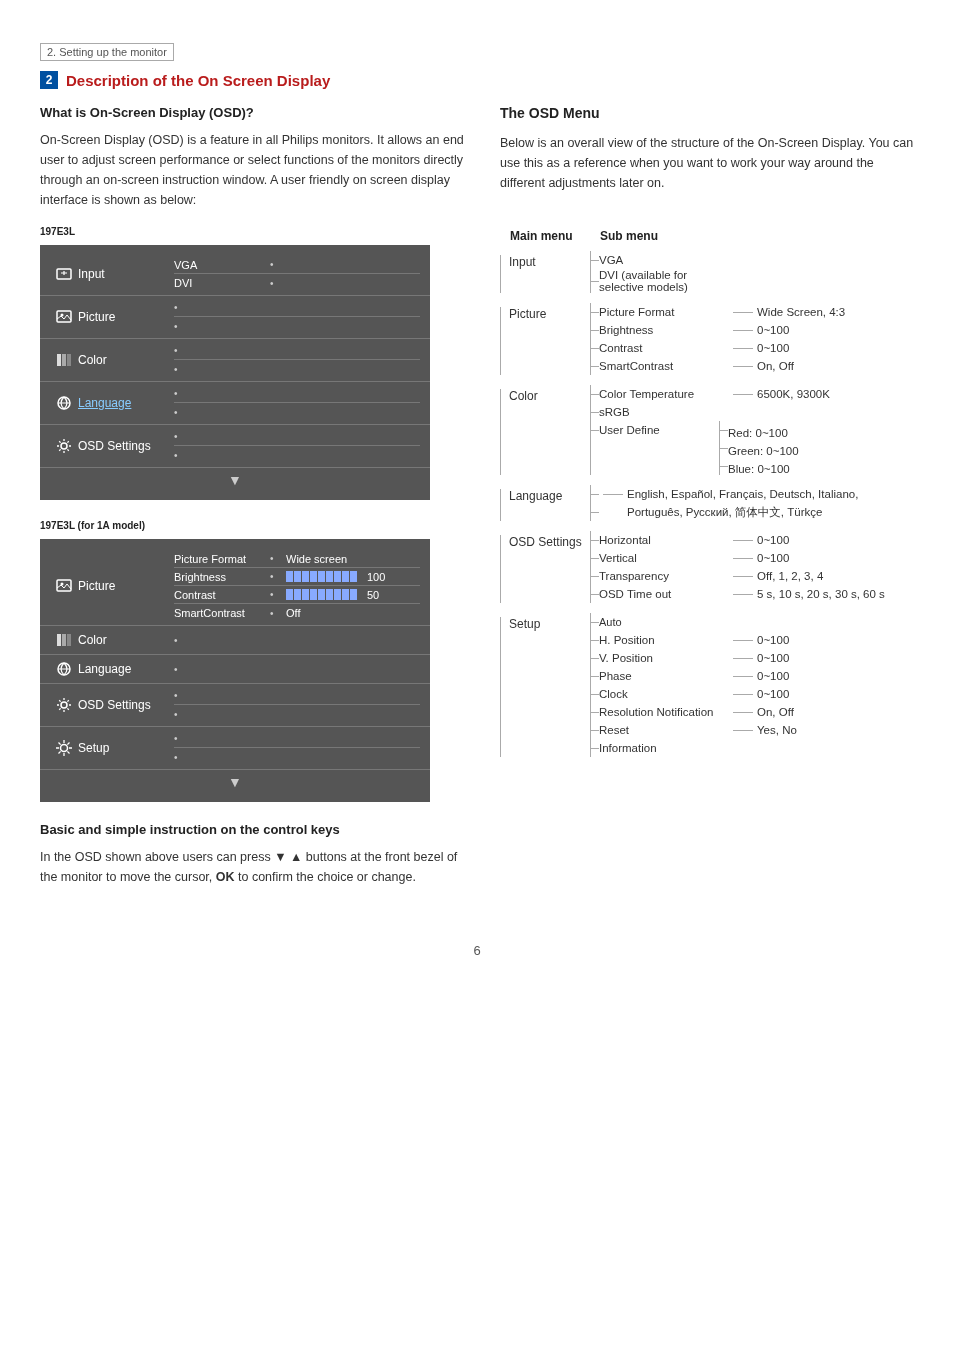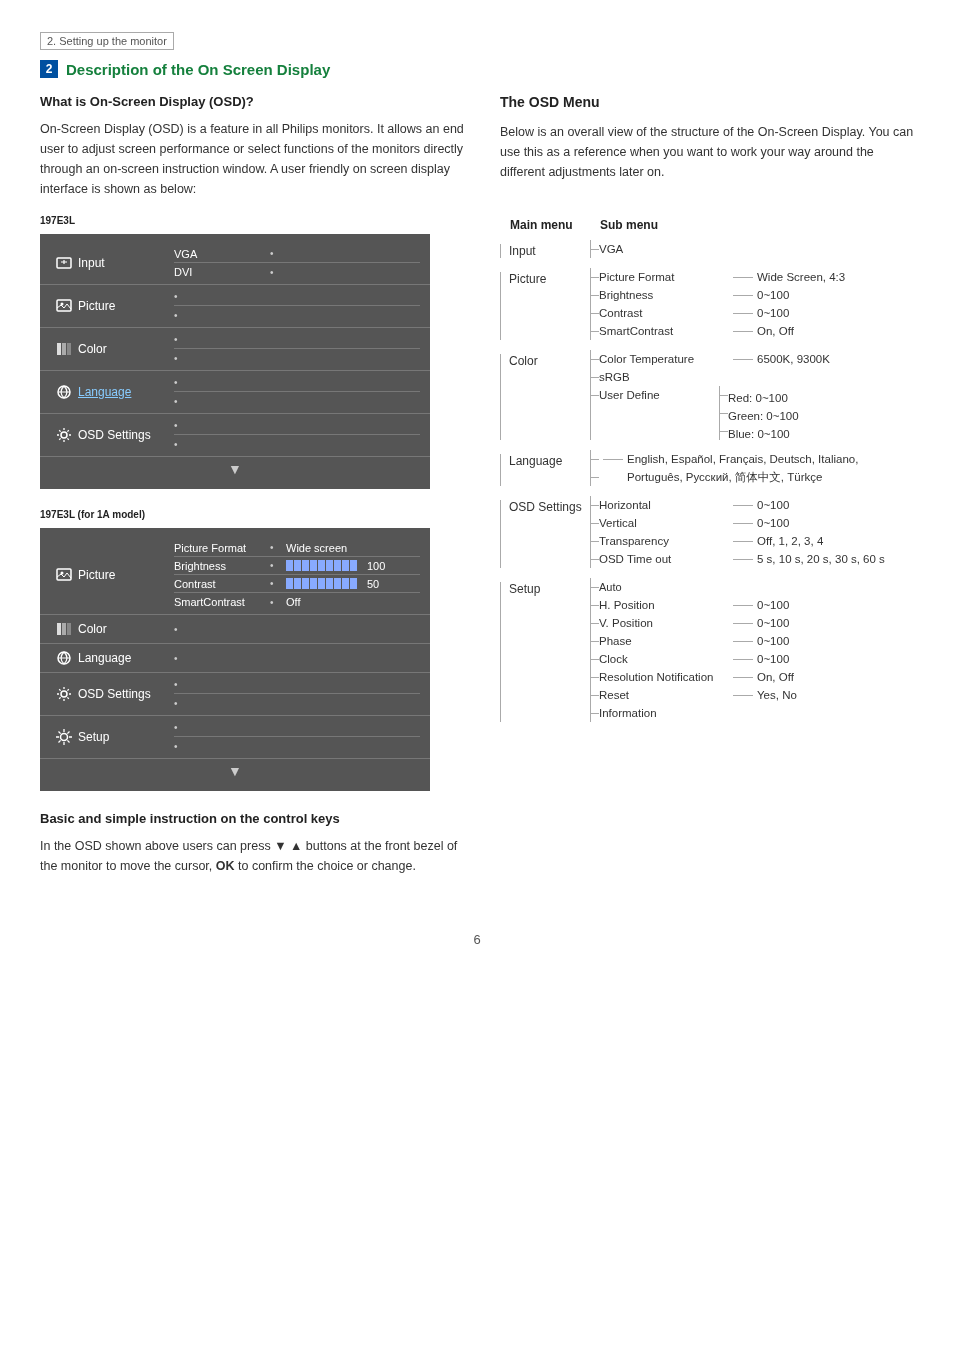--- a/index.html
+++ b/index.html
@@ -5,21 +5,21 @@
     * { box-sizing: border-box; margin: 0; padding: 0; }
     body {
       font-family: Arial, Helvetica, sans-serif;
       font-size: 13px;
       background: #fff;
       color: #333;
       width: 954px;
       min-height: 1350px;
     }
     .page {
-      padding: 32px 40px;
+      padding: 43px 40px;
       max-width: 954px;
     }
     .breadcrumb {
       font-size: 11px;
       color: #555;
       border: 1px solid #aaa;
       display: inline-block;
       padding: 2px 6px;
       margin-bottom: 10px;
     }
@@ -36,21 +36,21 @@
       font-weight: bold;
       width: 18px;
       height: 18px;
       display: inline-flex;
       align-items: center;
       justify-content: center;
     }
     .section-title {
       font-size: 15px;
       font-weight: bold;
-      color: #15803d;
+      color: #b91c1c;
     }
     .two-col {
       display: flex;
       gap: 30px;
     }
     .left-col {
       width: 430px;
       flex-shrink: 0;
     }
     .right-col {
@@ -558,20 +558,23 @@
 
         <div class="tree-section">
           <div class="tree-main">
             <div style="width:1px;height:100%;background:#aaa;margin-right:8px;flex-shrink:0;"></div>
             <span class="tree-main-label">Input</span>
           </div>
           <div class="tree-branch">
             <div class="tree-item">
               <span class="tree-item-label">VGA</span>
             </div>
+            <div class="tree-item">
+              <span class="tree-item-label">DVI (available for selective models)</span>
+            </div>
           </div>
         </div>
 
         <div class="tree-section">
           <div class="tree-main">
             <div style="width:1px;height:100%;background:#aaa;margin-right:8px;flex-shrink:0;"></div>
             <span class="tree-main-label">Picture</span>
           </div>
           <div class="tree-branch">
             <div class="tree-item">

